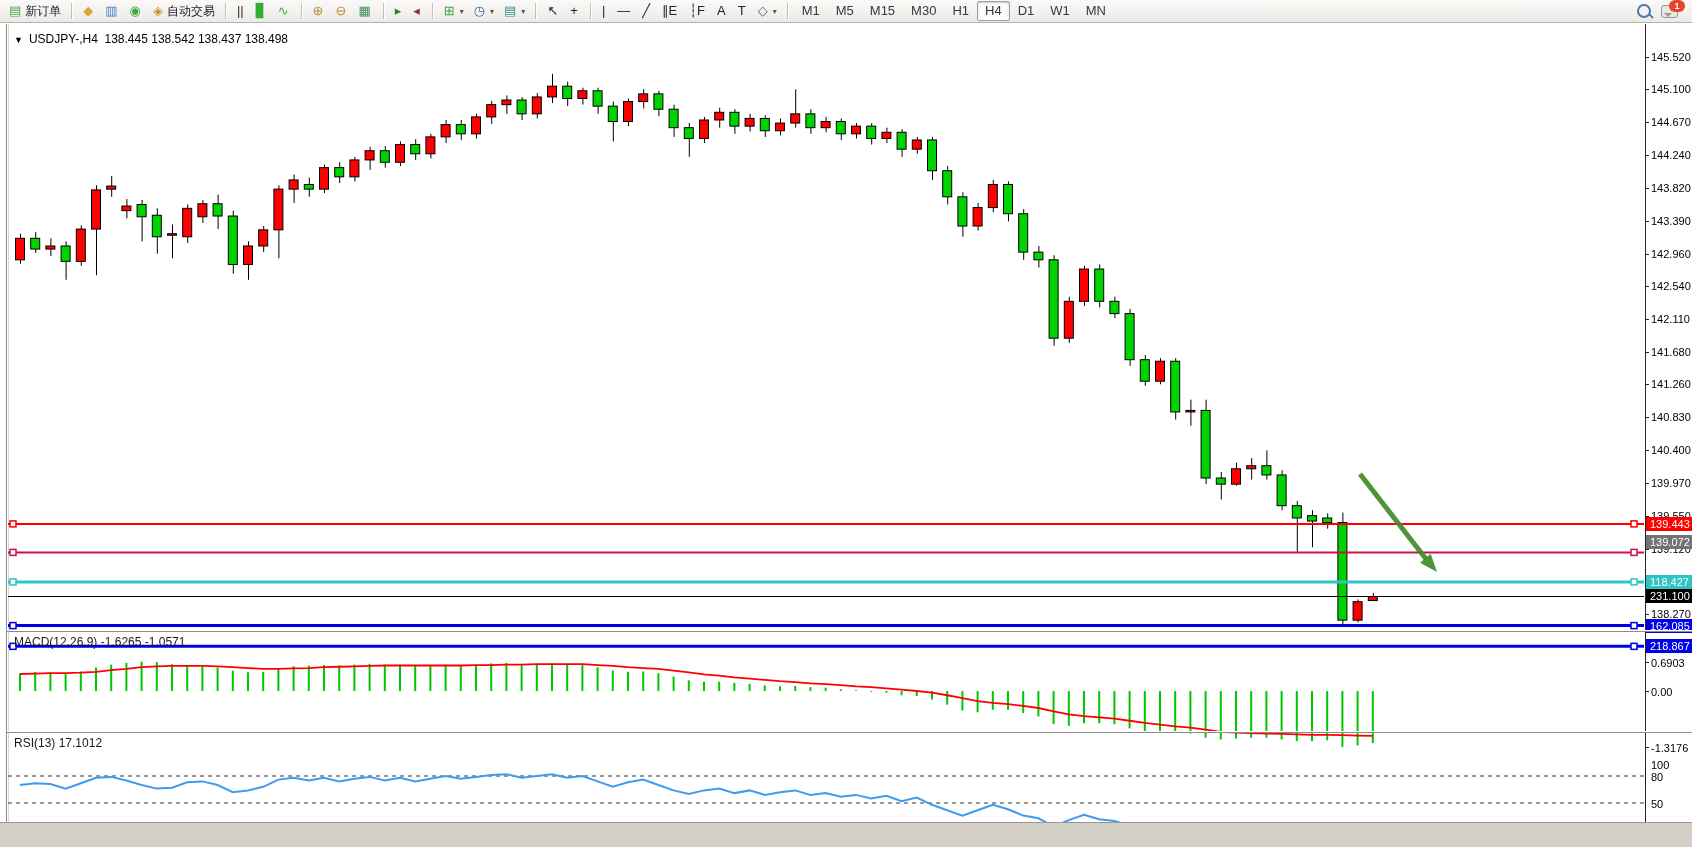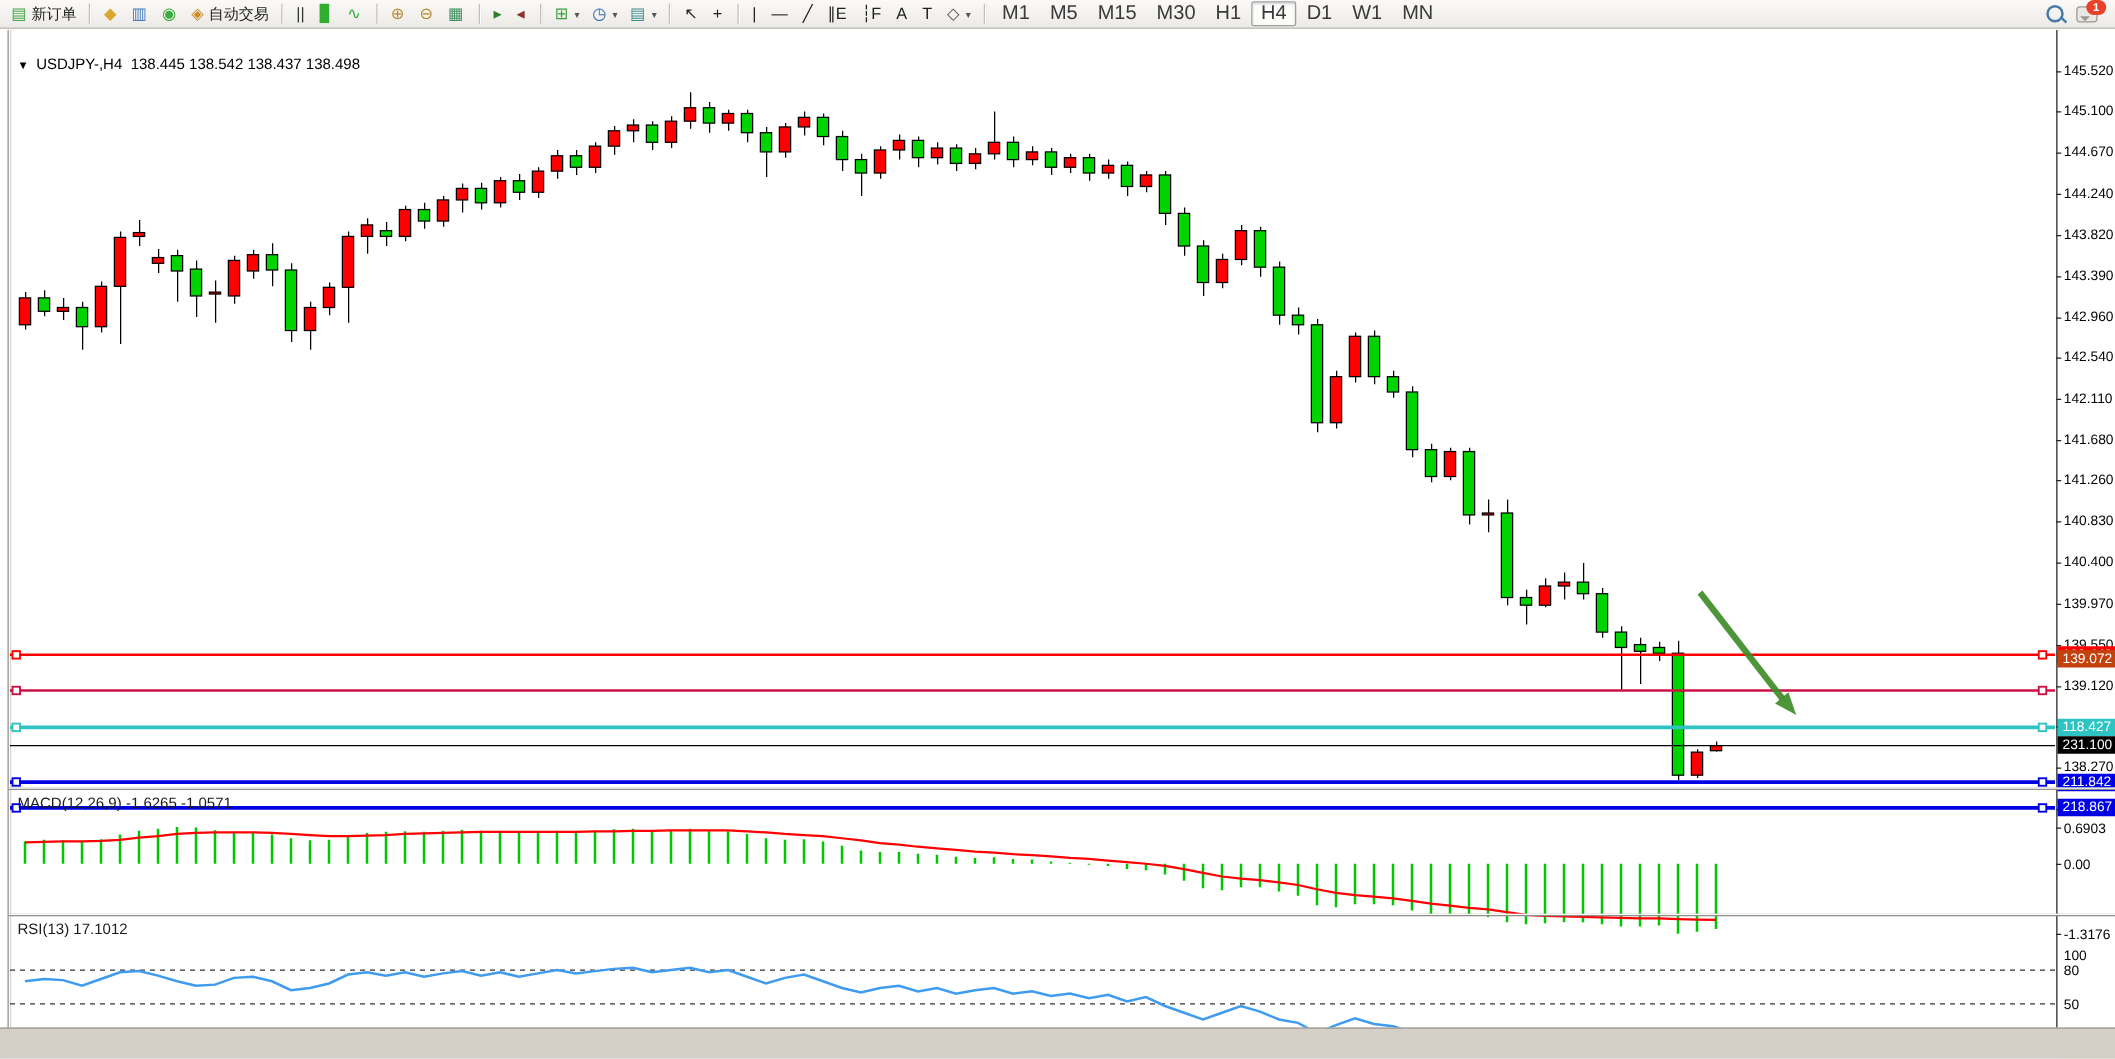--- a/index.html
+++ b/index.html
@@ -10,36 +10,36 @@
            background:linear-gradient(#fbfaf9,#eceae6);border-bottom:1px solid #b5b2ac;
            display:flex;align-items:center;padding:0 4px;box-sizing:border-box;}
   .tb-group{display:flex;align-items:center;height:22px;}
   .tb-sep{width:1px;height:16px;background:#c2bfb8;margin:0 5px;border-right:1px solid #fff;}
   .tb-btn{display:flex;align-items:center;height:20px;padding:0 4px;border:1px solid transparent;
           border-radius:2px;cursor:default;font-size:12px;color:#222;white-space:nowrap;}
   .tb-btn .glyph{font-size:13px;line-height:20px;margin-right:2px;}
   .tb-btn .lbl{margin-left:2px;}
   .tb-btn .caret{font-size:8px;color:#555;margin-left:3px;}
   .tb-btn.active{border:1px solid #9a9890;background:#f6f5f2;box-shadow:inset 0 0 2px #bbb;}
-  .tf-btn{font-size:16px;color:#3a3a3a;padding:0 7px;height:18px;line-height:18px;border:1px solid transparent;}
+  .tf-btn{font-size:13px;color:#3a3a3a;padding:0 7px;height:18px;line-height:18px;border:1px solid transparent;}
   .tf-btn.active{border:1px solid #a0a0a0;background:#fcfcfb;box-shadow:inset 0 1px 2px #ccc;}
   #tb-right{margin-left:auto;display:flex;align-items:center;gap:10px;padding-right:10px;}
   .mag{position:relative;width:10px;height:10px;border:2px solid #4a7aa8;border-radius:50%;display:inline-block;}
   .mag::after{content:"";position:absolute;left:9px;top:9px;width:6px;height:2px;background:#4a7aa8;transform:rotate(45deg);}
   .chat{position:relative;width:15px;height:11px;background:#e9e7e3;border:1px solid #9a9890;border-radius:3px;}
   .chat::after{content:"";position:absolute;left:2px;bottom:-4px;border:4px solid transparent;border-top-color:#9a9890;}
   .badge{position:absolute;right:-8px;top:-6px;min-width:12px;height:12px;border-radius:7px;background:#e8432a;
          color:#fff;font-size:9px;line-height:12px;text-align:center;padding:0 2px;font-weight:bold;}
   
   #chartwin{position:absolute;left:0;top:24px;width:1692px;height:823px;background:#fff;}
   #win-border-l{position:absolute;left:6px;top:0;width:1px;height:822px;background:#8f8d88;}
   #win-border-l2{position:absolute;left:8px;top:0;width:1px;height:822px;background:#d9d6d0;}
   #axis-line{position:absolute;left:1645px;top:0;width:1px;height:822px;background:#222;}
   .panel-sep{position:absolute;left:7px;width:1685px;height:2px;background:#8f8d88;border-top:1px solid #fff;box-sizing:border-box;}
-  #chart-title{position:absolute;left:14px;top:20px;font-size:12px;color:#000;}
+  #chart-title{position:absolute;left:14px;top:8px;font-size:12px;color:#000;}
   #chart-title .tri{font-size:9px;margin-right:6px;}
   svg{position:absolute;}
   .pricebox{position:absolute;left:1646px;width:46px;height:14px;color:#fff;font-size:11px;
             line-height:14px;padding-left:4px;box-sizing:border-box;}
   .ptick{position:absolute;left:1651px;width:44px;height:12px;font-size:11px;color:#000;line-height:12px;}
   .ptickmark{position:absolute;left:1645px;width:4px;height:1px;background:#222;}
   .indlabel{position:absolute;left:14px;font-size:12px;color:#1a1a1a;}
   #dateaxis{position:absolute;left:7px;top:801px;width:1638px;height:21px;background:#fff;border-top:1px solid #222;}
   .dlabel{position:absolute;top:5px;width:90px;margin-left:-45px;text-align:center;font-size:11px;color:#000;white-space:nowrap;}
   .dtick{position:absolute;top:0;width:1px;height:3px;background:#222;}
@@ -526,23 +526,23 @@
         <div class="ptick" style="top: 485.664px;">139.550</div>
         <div class="ptickmark" style="top: 524.701px;"></div>
         <div class="ptick" style="top: 518.701px;">139.120</div>
         <div class="ptickmark" style="top: 556.97px;"></div>
         <div class="ptick" style="top: 550.97px;">138.700</div>
         <div class="ptickmark" style="top: 590.007px;"></div>
         <div class="ptick" style="top: 584.007px;">138.270</div>
         <div class="ptickmark" style="top: 623.044px;"></div>
         <div class="ptick" style="top: 617.044px;">137.840</div>
         <div class="pricebox" style="top: 492.885px; background: rgb(255, 0, 0);">139.443</div>
-        <div class="pricebox" style="top: 496px; background: #c2410c;">139.072</div>
+        <div class="pricebox" style="top: 511px; background: #737373;">139.072</div>
         <div class="pricebox" style="top: 550.892px; background: rgb(47, 196, 196);">118.427</div>
-        <div class="pricebox" style="top: 594.608px; background: rgb(0, 0, 230);">211.842</div>
+        <div class="pricebox" style="top: 594.608px; background: rgb(0, 0, 230);">162.085</div>
         <div class="pricebox" style="top: 615.352px; background: rgb(0, 0, 230);">218.867</div>
         <div class="pricebox" style="top: 565.489px; background: rgb(0, 0, 0);">231.100</div>
         <div class="ptick" style="top: 632.655px;">0.6903</div>
         <div class="ptickmark" style="top: 637.655px;"></div>
         <div class="ptick" style="top: 662px;">0.00</div>
         <div class="ptickmark" style="top: 667px;"></div>
         <div class="ptick" style="top: 718.011px;">-1.3176</div>
         <div class="ptickmark" style="top: 723.011px;"></div>
         <div class="ptick" style="top: 735px;">100</div>
         <div class="ptick" style="top: 747px;">80</div>

